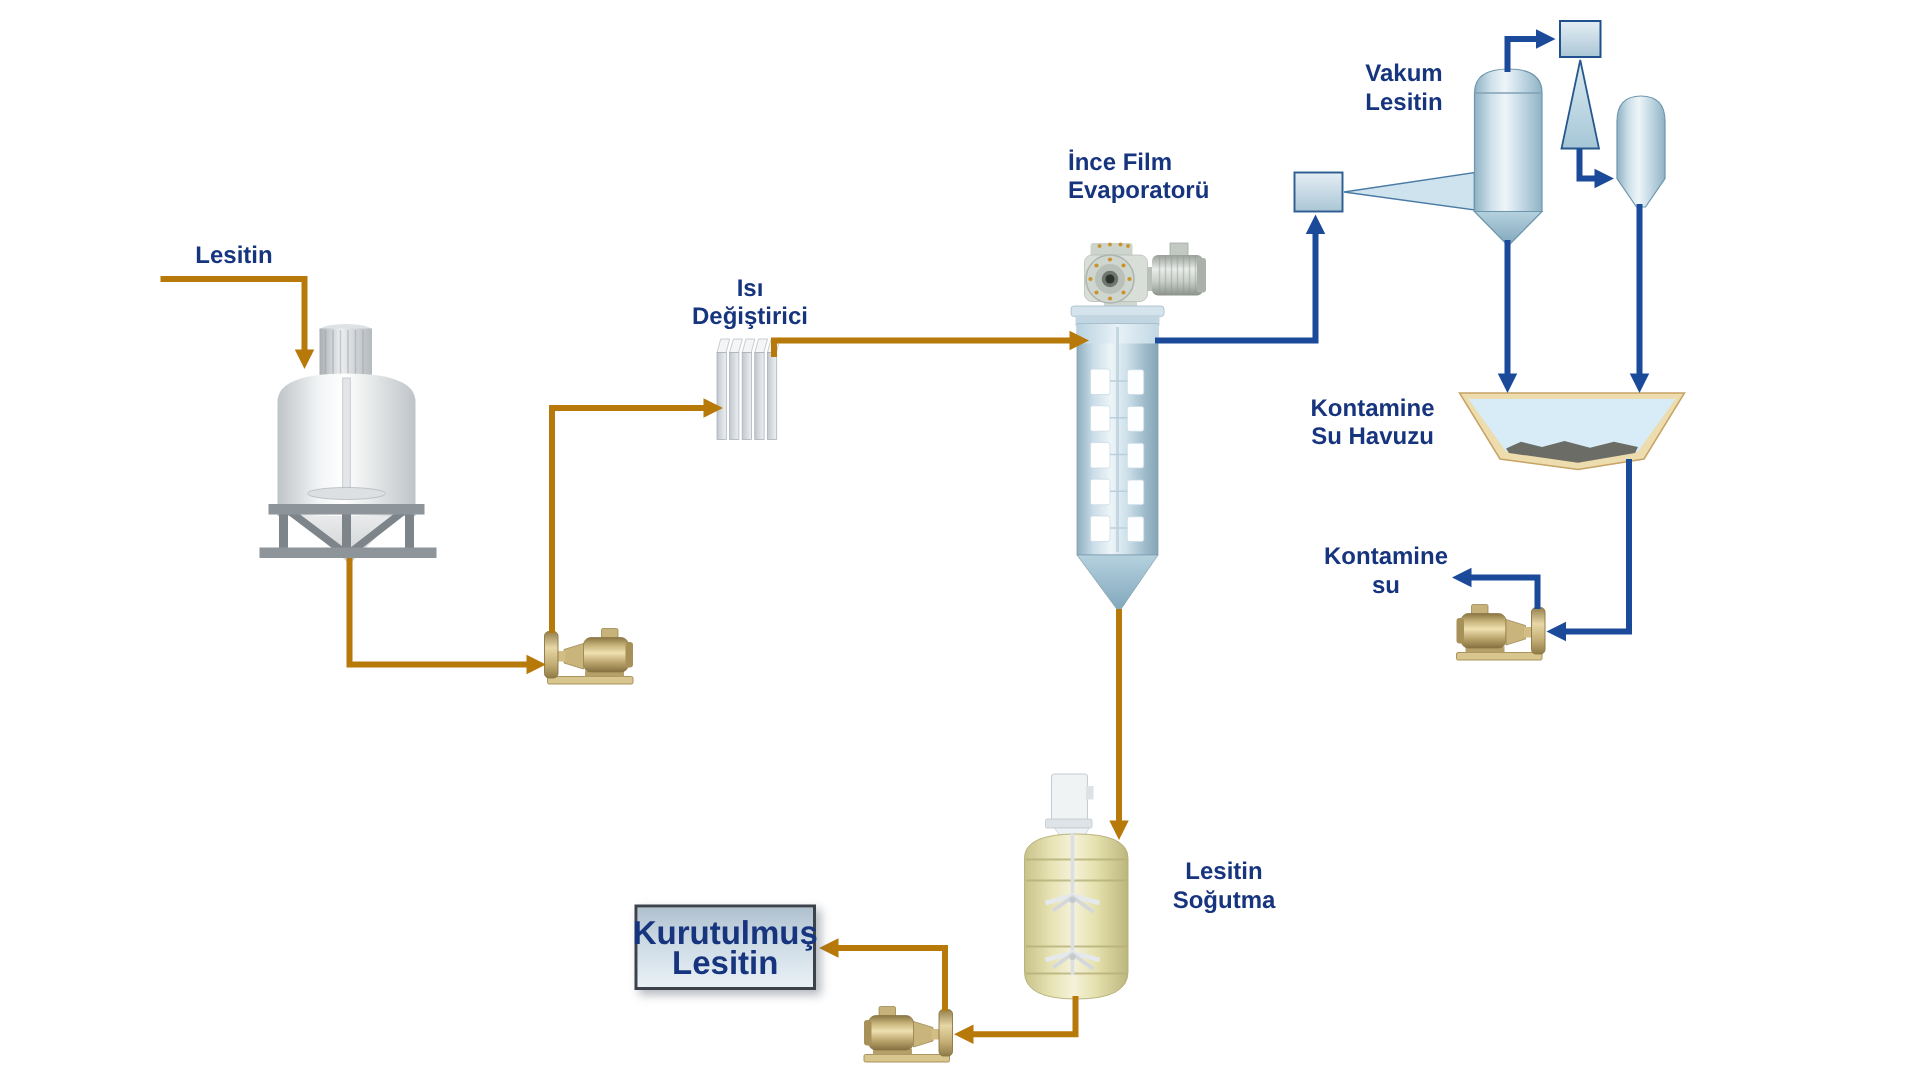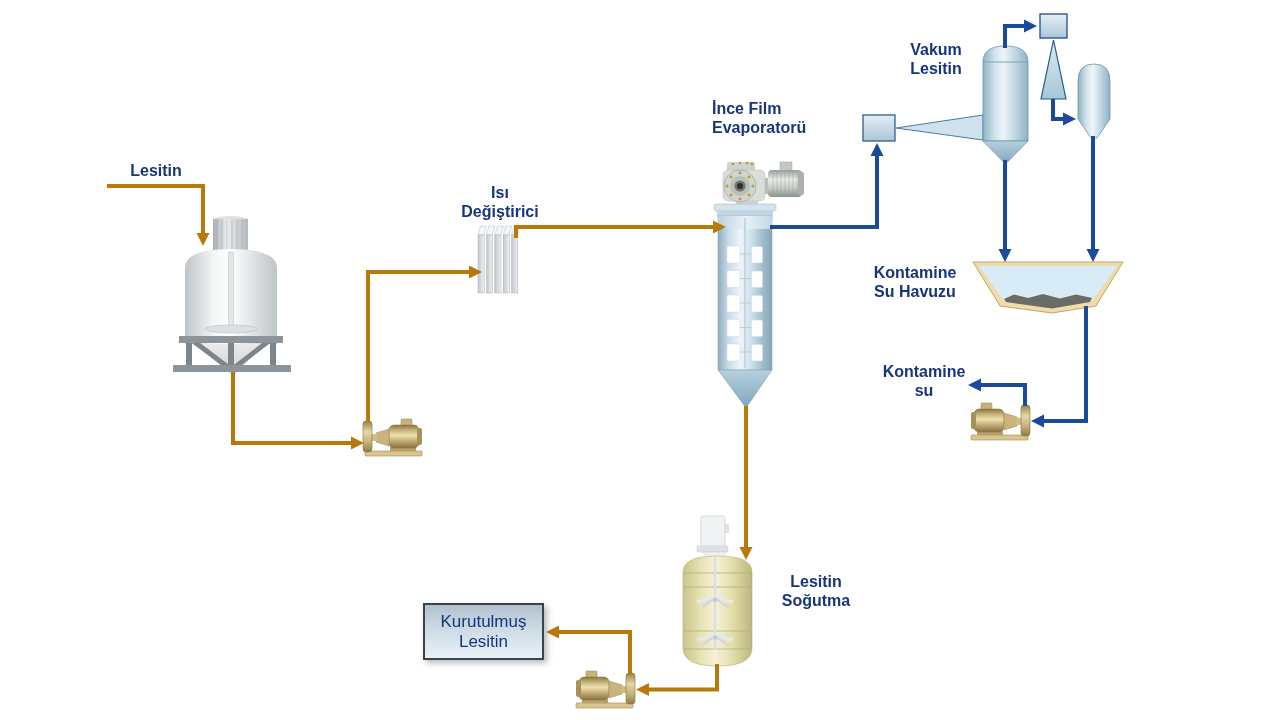--- a/index.html
+++ b/index.html
@@ -7,21 +7,21 @@
           font-family:"Liberation Sans",sans-serif;}
   .canvas svg{position:absolute;left:0;top:0;}
   .lbl{position:absolute;font-weight:bold;color:#17357E;white-space:pre-line;
        text-align:center;font-size:16px;line-height:19px;z-index:3;
        font-family:"Liberation Sans",sans-serif;}
   .lbl.left{text-align:left;}
   .product-box{position:absolute;left:423px;top:603px;width:117px;height:53px;
        border:2px solid #3c4249;z-index:2;display:flex;align-items:center;justify-content:center;
        background:linear-gradient(180deg,#afc0ce 0%,#cddbe5 45%,#e9f1f6 100%);
        box-shadow:3px 3px 6px rgba(90,100,110,0.45);}
-  .product-box .lbl-in{font-weight:normal;color:#17357E;font-size:17px;line-height:20px;
+  .product-box .lbl-in{font-weight:bold;color:#17357E;font-size:22px;line-height:20px;
        text-align:center;white-space:pre-line;font-family:"Liberation Sans",sans-serif;}
 </style>
 </head>
 <body>
 
 <div class="canvas">
 
 <svg width="1280" height="720" viewBox="0 0 1280 720">
   <defs>
     <linearGradient id="gTank" x1="0" y1="0" x2="1" y2="0">

